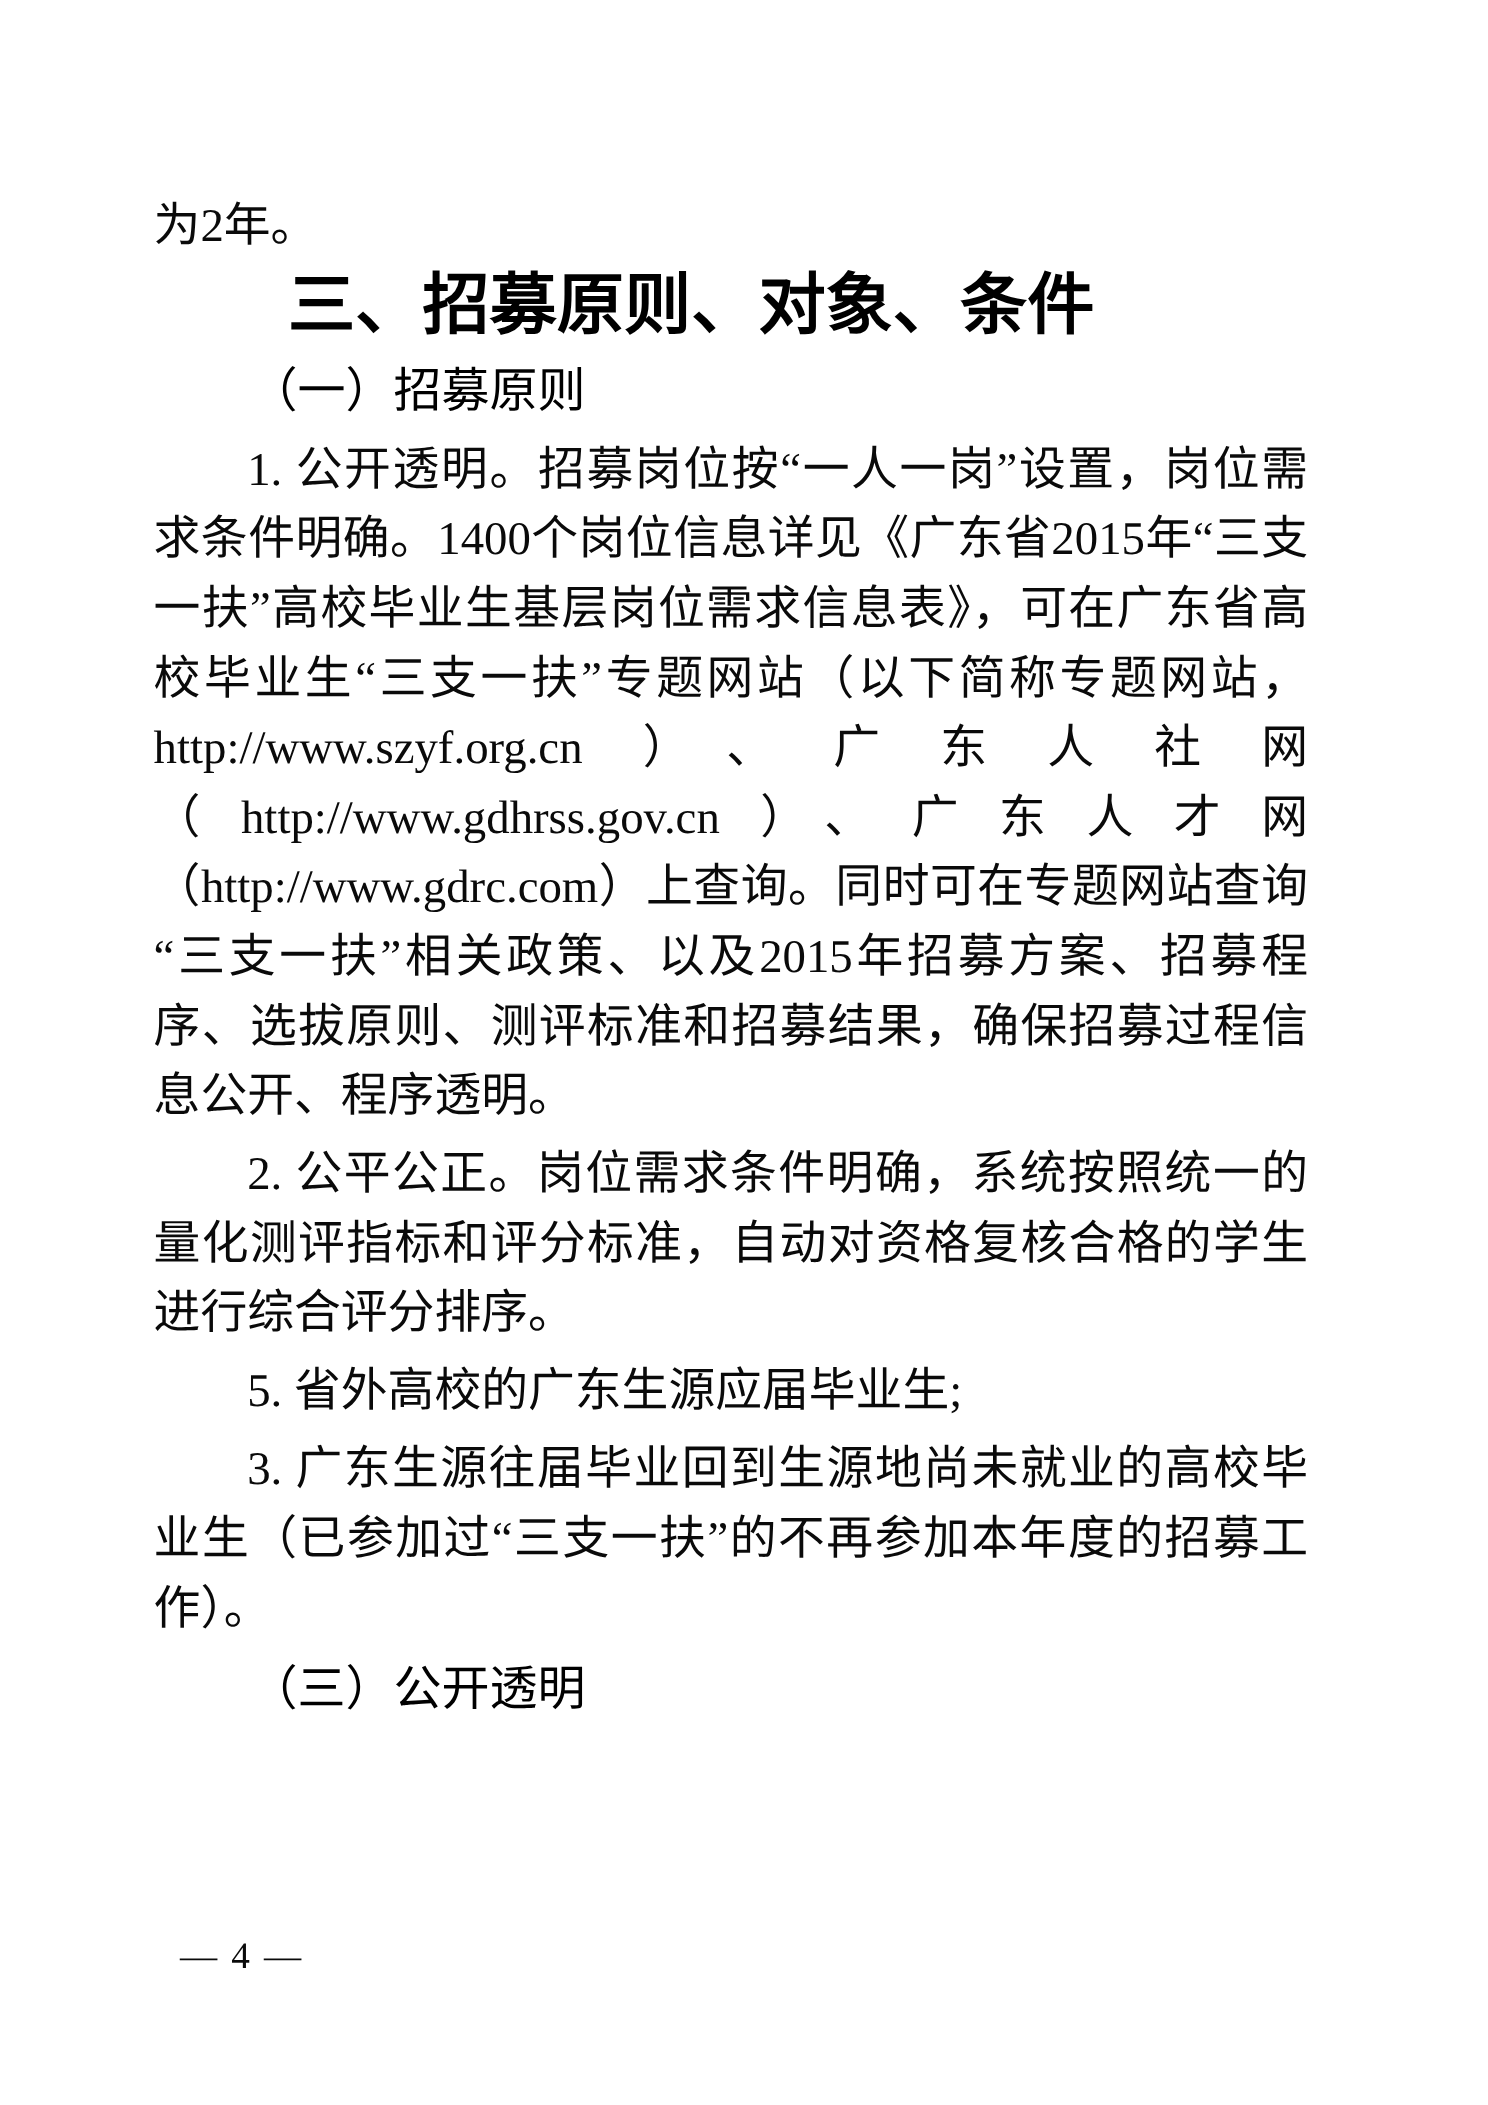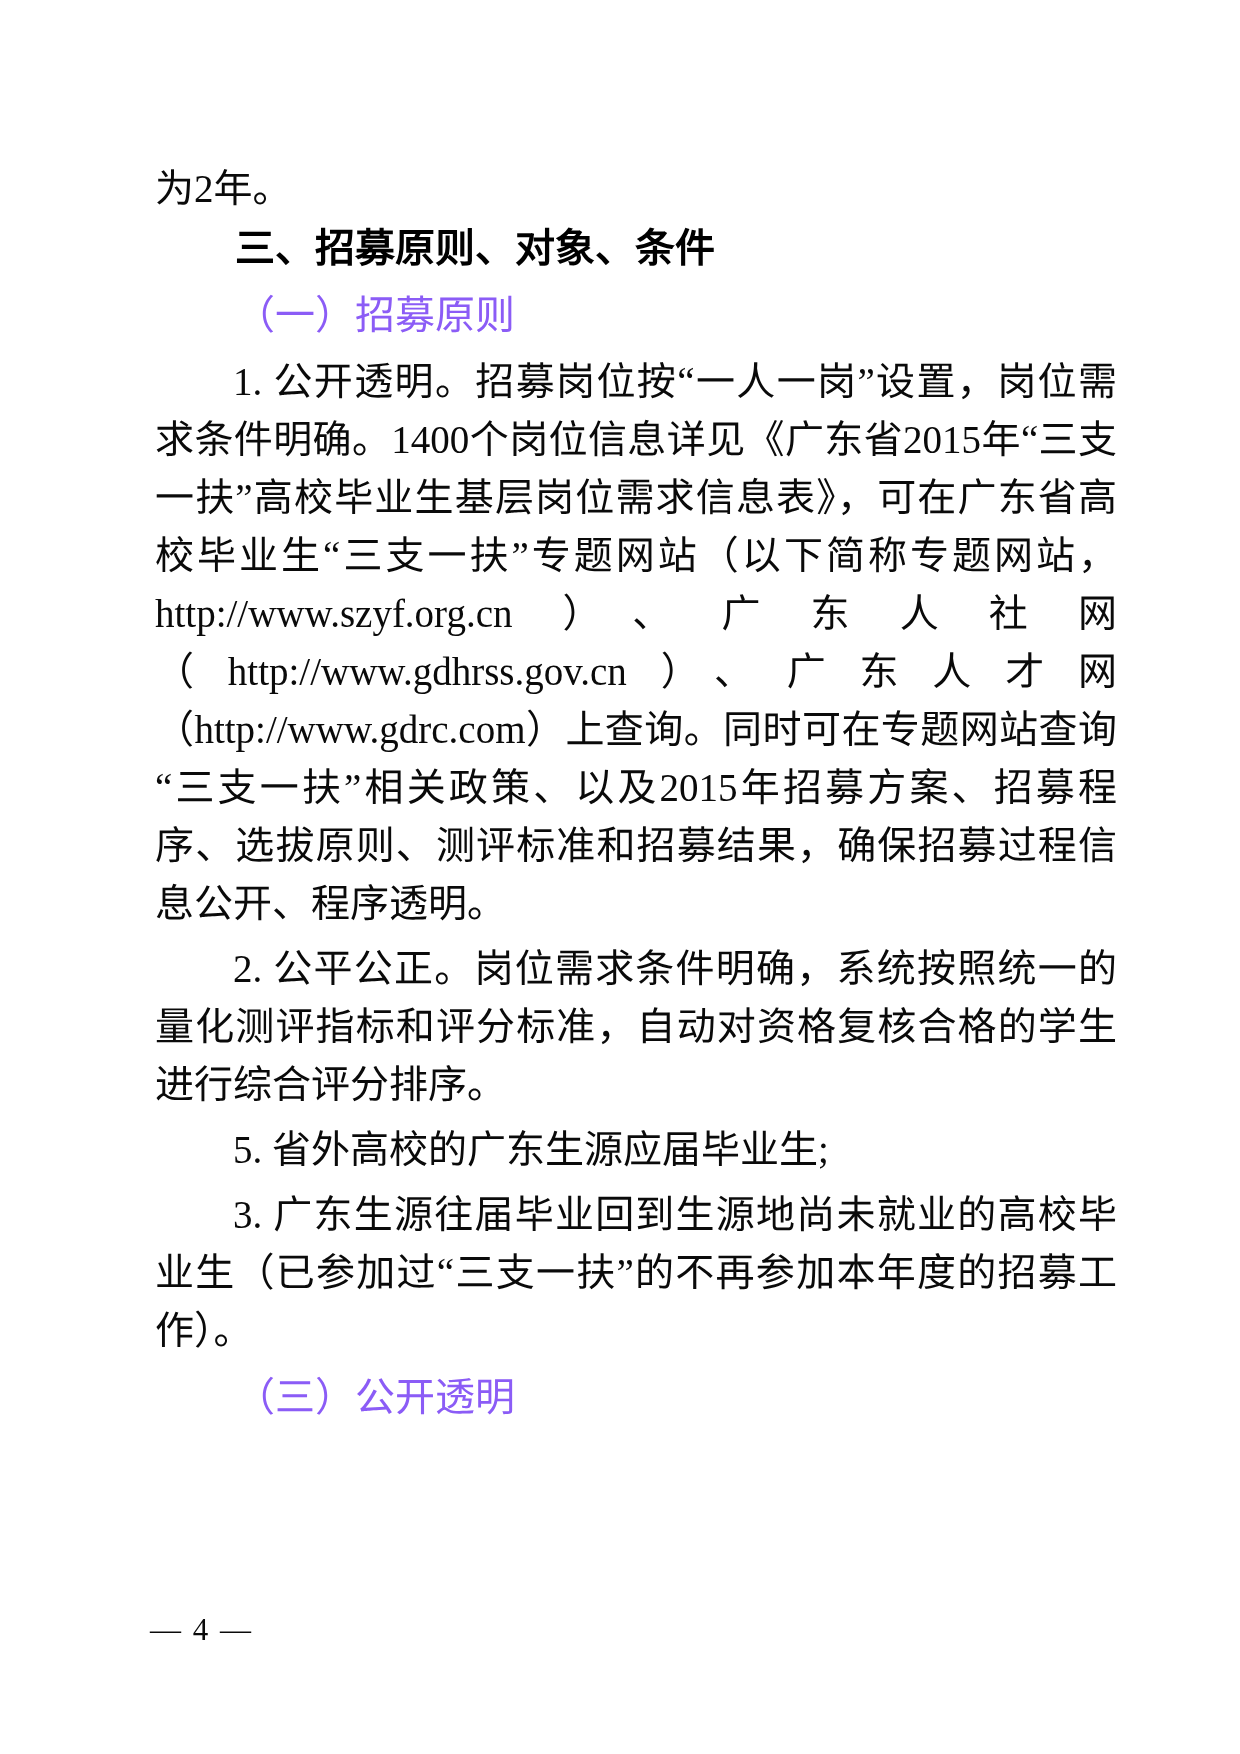--- a/index.html
+++ b/index.html
@@ -10,47 +10,48 @@
   .page {
     position: relative;
     width: 1240px;
     height: 1754px;
     background: #ffffff;
     overflow: hidden;
     color: #0a0a0a;
   }
   .content {
     position: absolute;
-    left: 155px;
+    left: 128px;
     top: 160px;
     width: 962px;
   }
   .content > * { margin: 0; }
   .content > :first-child { margin-top: 0 !important; }
 
   .para {
     font-family: "Liberation Serif", "DejaVu Serif", serif;
     font-size: 39px;
     line-height: 58px;
     text-align: justify;
     color: #0a0a0a;
     margin-top: 7px;
   }
   .heading {
-    font-family: Liberation Sans, sans-serif;
+    font-family: Liberation Mono, monospace;
     font-weight: 700;
-    font-size: 40px;
+    font-size: 56px;
     line-height: 60px;
     color: #000000;
+    margin-top: 10px;
   }
   .subheading {
     font-family: "Liberation Serif", "DejaVu Serif", serif;
     font-size: 40px;
     line-height: 60px;
-    color: #8b5cf6;
+    color: #000000;
     margin-top: 8px;
   }
   .indent { text-indent: 2em; }
 
   .footer {
     position: absolute;
     left: 150px;
     top: 1612px;
     font-family: "Liberation Serif", "DejaVu Serif", serif;
     font-size: 31px;

